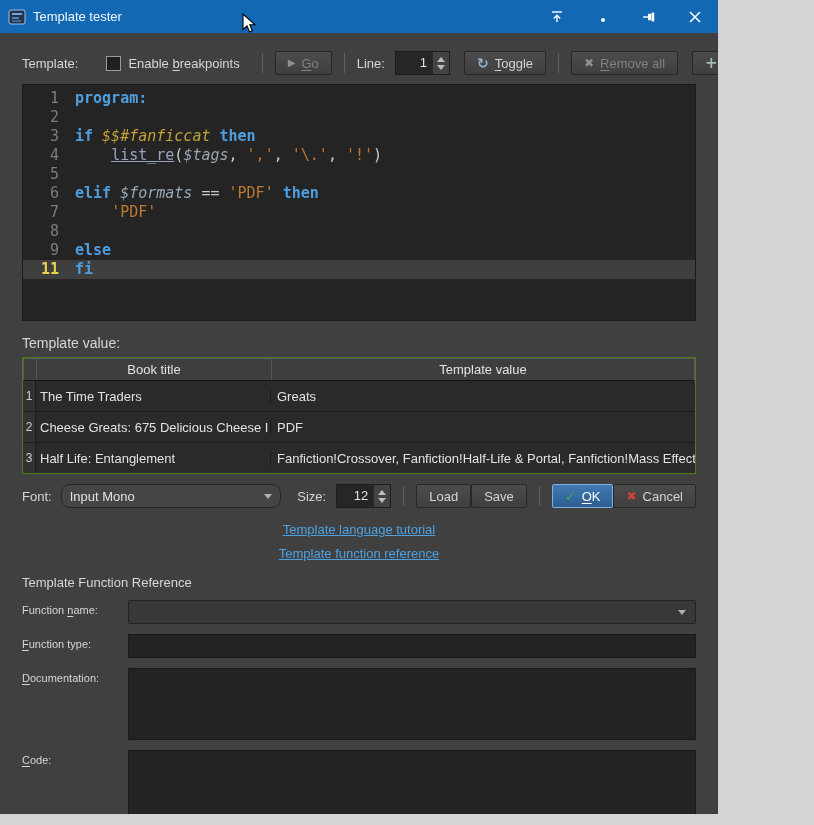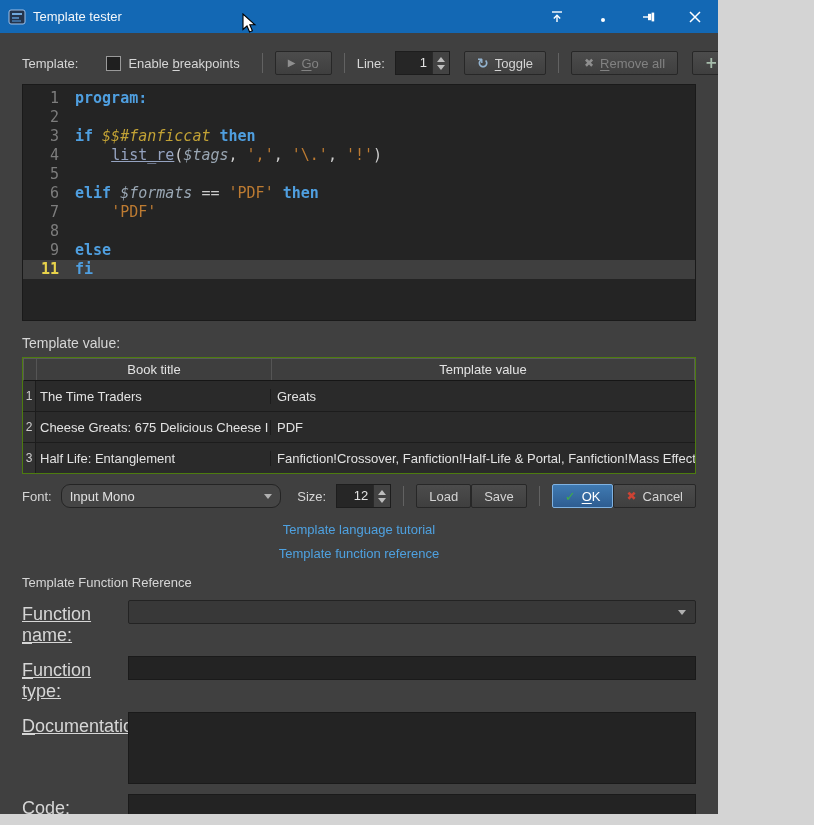--- a/index.html
+++ b/index.html
@@ -84,26 +84,26 @@
   .combo{margin-left:9px;width:222px;height:22px;background:#454545;border:1px solid #242424;border-radius:9px;
          display:flex;align-items:center;justify-content:space-between;padding:0 8px;color:#e0e0e0;font-size:13px;cursor:pointer;}
   .dn-arrow{width:0;height:0;border-left:4px solid transparent;border-right:4px solid transparent;border-top:5px solid #b0b0b0;}
   .size-lbl{margin-left:16px;}
   .btn.ok{background:linear-gradient(#3f7ab2,#2e5d91);border:1px solid #7fb2e2;color:#fff;}
   .mlauto{margin-left:auto;}
   .ml8{}
 
   
   .links{margin-top:10px;text-align:center;}
-  .link{display:block;color:#4ea1e0;font-size:13px;line-height:24px;cursor:pointer;}
+  .link{display:block;color:#4ea1e0;text-decoration:underline;font-size:13px;line-height:24px;cursor:pointer;}
 
   
   .ref-title{margin-top:9px;font-size:13px;color:#d6d6d6;}
   .frow{display:flex;margin-top:10px;}
-  .flabel{width:106px;flex:none;font-size:18px;color:#d6d6d6;padding-top:4px;text-decoration:underline;}
+  .flabel{width:106px;flex:none;font-size:11px;color:#d6d6d6;padding-top:4px;}
   .fcombo{flex:1;height:22px;background:#383838;border:1px solid #232323;border-radius:2px;
           display:flex;align-items:center;justify-content:flex-end;padding-right:9px;cursor:pointer;}
   .ffield{flex:1;background:#232323;border:1px solid #1a1a1a;cursor:text;}
   .h22{height:22px;}
   .h70{height:70px;}
 
   .bottom-strip{position:absolute;left:0;bottom:0;width:814px;height:11px;background:#d4d4d4;}
   .cursor{position:absolute;left:242px;top:13px;z-index:50;}
 </style>
 </head>

